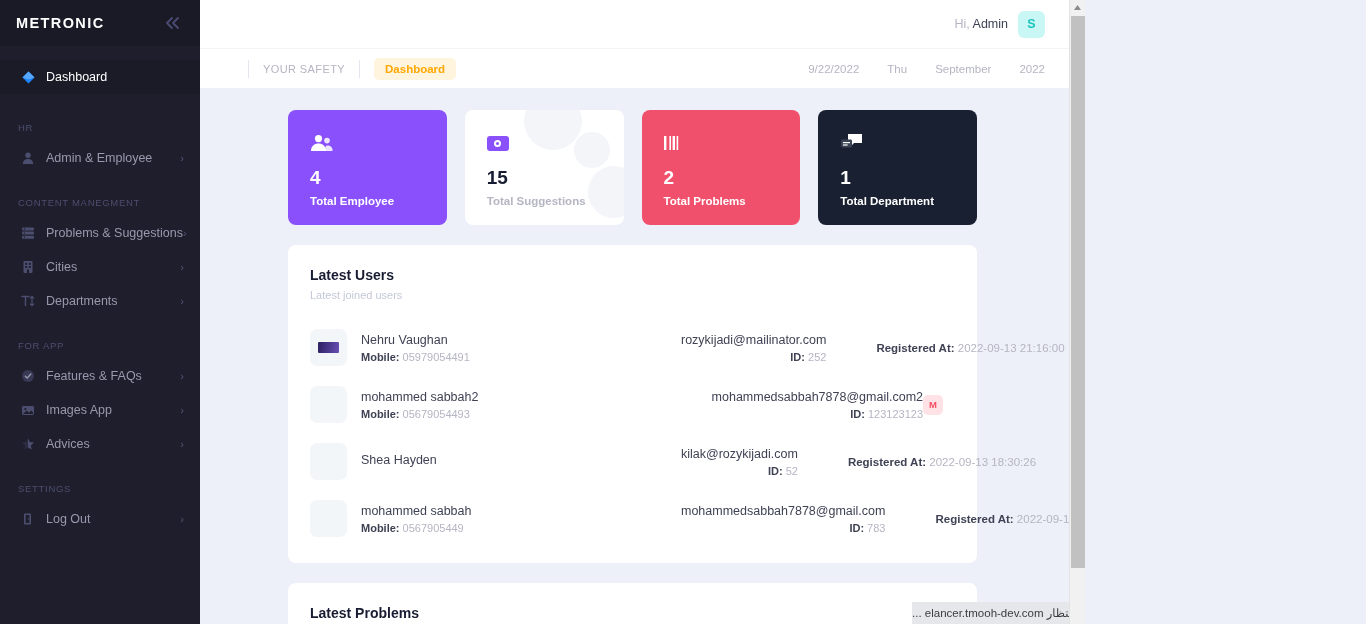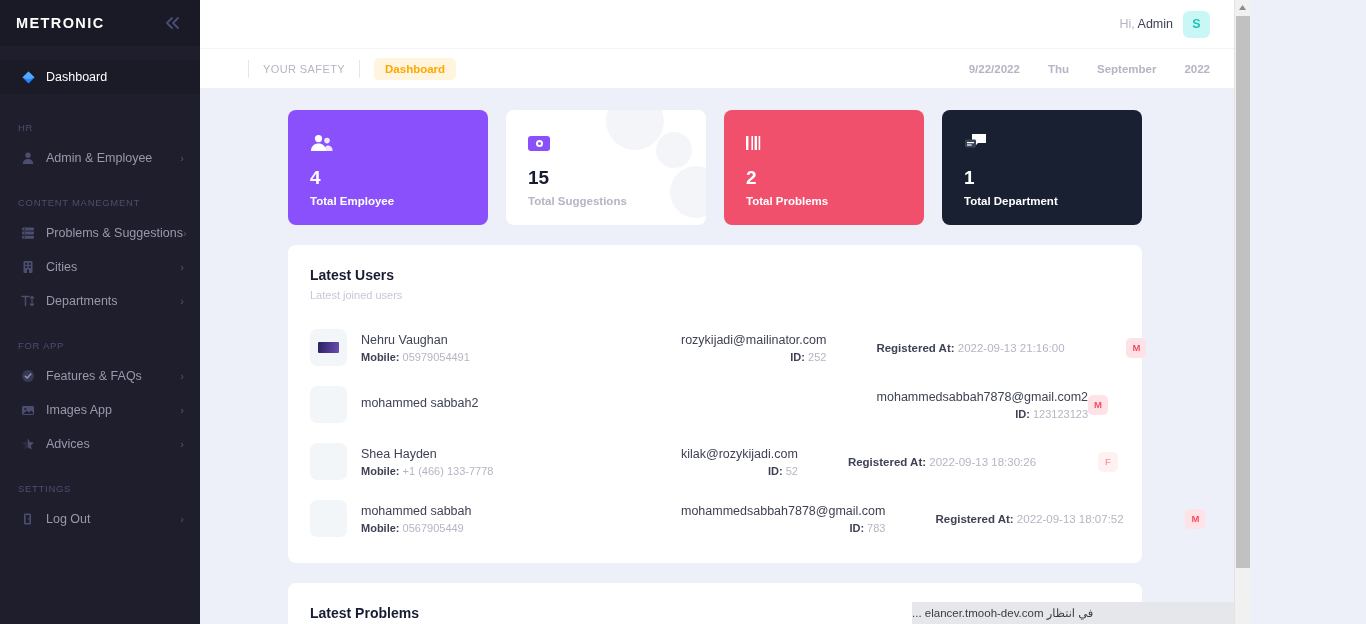--- a/index.html
+++ b/index.html
@@ -2,21 +2,21 @@
 <html><head>
 <meta charset="utf-8">
 <style>
   * { box-sizing: border-box; margin: 0; padding: 0; }
   html, body {
     width: 1366px; height: 624px;
     overflow: hidden;
     font-family: "Liberation Sans", sans-serif;
     background: #EDF0F8;
   }
-  .app { display: flex; width: 1250px; height: 624px; position: relative; }
+  .app { display: flex; width: 1085px; height: 624px; position: relative; }
 
   
   .sidebar {
     width: 200px; height: 624px; flex: 0 0 200px;
     background: #1E1E2D;
     display: flex; flex-direction: column;
   }
   .sb-header {
     height: 46px; flex: 0 0 46px;
     display: flex; align-items: center; justify-content: space-between;
@@ -89,21 +89,21 @@
   }
   .crumb-text {
     font-size: 11px; color: #B5B5C3; letter-spacing: 0.4px;
     text-transform: uppercase;
   }
   .crumb-badge {
     background: #FFF4DE; color: #FFA800;
     font-size: 11.5px; font-weight: bold;
     padding: 5px 11px; border-radius: 5px;
   }
-  .date-group { margin-left: auto; display: flex; align-items: center; gap: 28px; font-weight: bold; }
+  .date-group { margin-left: auto; display: flex; align-items: center; gap: 28px; }
   .date-item { font-size: 11.5px; color: #B5B5C3; }
 
   .content { padding: 22px 108px 0 88px; }
 
   
   .cards { display: flex; gap: 18px; }
   .card {
     flex: 1 1 0; height: 115px; border-radius: 8px;
     padding: 20px 22px; position: relative; overflow: hidden;
   }
@@ -439,33 +439,33 @@
               <div class="u-id"><b>ID:</b> <span>252</span></div>
             </div>
             <div class="u-reg"><b>Registered At:</b> <span>2022-09-13 21:16:00</span></div>
             <span class="gbadge m">M</span>
           </div>
 
           <div class="user-row">
             <span class="thumb"></span>
             <div class="u-left">
               <div class="u-name">mohammed sabbah2</div>
+              <div class="u-meta"><b>Mobile:</b> <span>05679054493</span></div>
             </div>
             <div class="u-mid">
               <div class="u-mail">mohammedsabbah7878@gmail.com2</div>
               <div class="u-id"><b>ID:</b> <span>123123123</span></div>
             </div>
             <span class="gbadge m">M</span>
           </div>
 
           <div class="user-row">
             <span class="thumb"></span>
             <div class="u-left">
               <div class="u-name">Shea Hayden</div>
-              <div class="u-meta"><b>Mobile:</b> <span>+1 (466) 133-7778</span></div>
             </div>
             <div class="u-mid">
               <div class="u-mail">kilak@rozykijadi.com</div>
               <div class="u-id"><b>ID:</b> <span>52</span></div>
             </div>
             <div class="u-reg"><b>Registered At:</b> <span>2022-09-13 18:30:26</span></div>
             <span class="gbadge f">F</span>
           </div>
 
           <div class="user-row">

